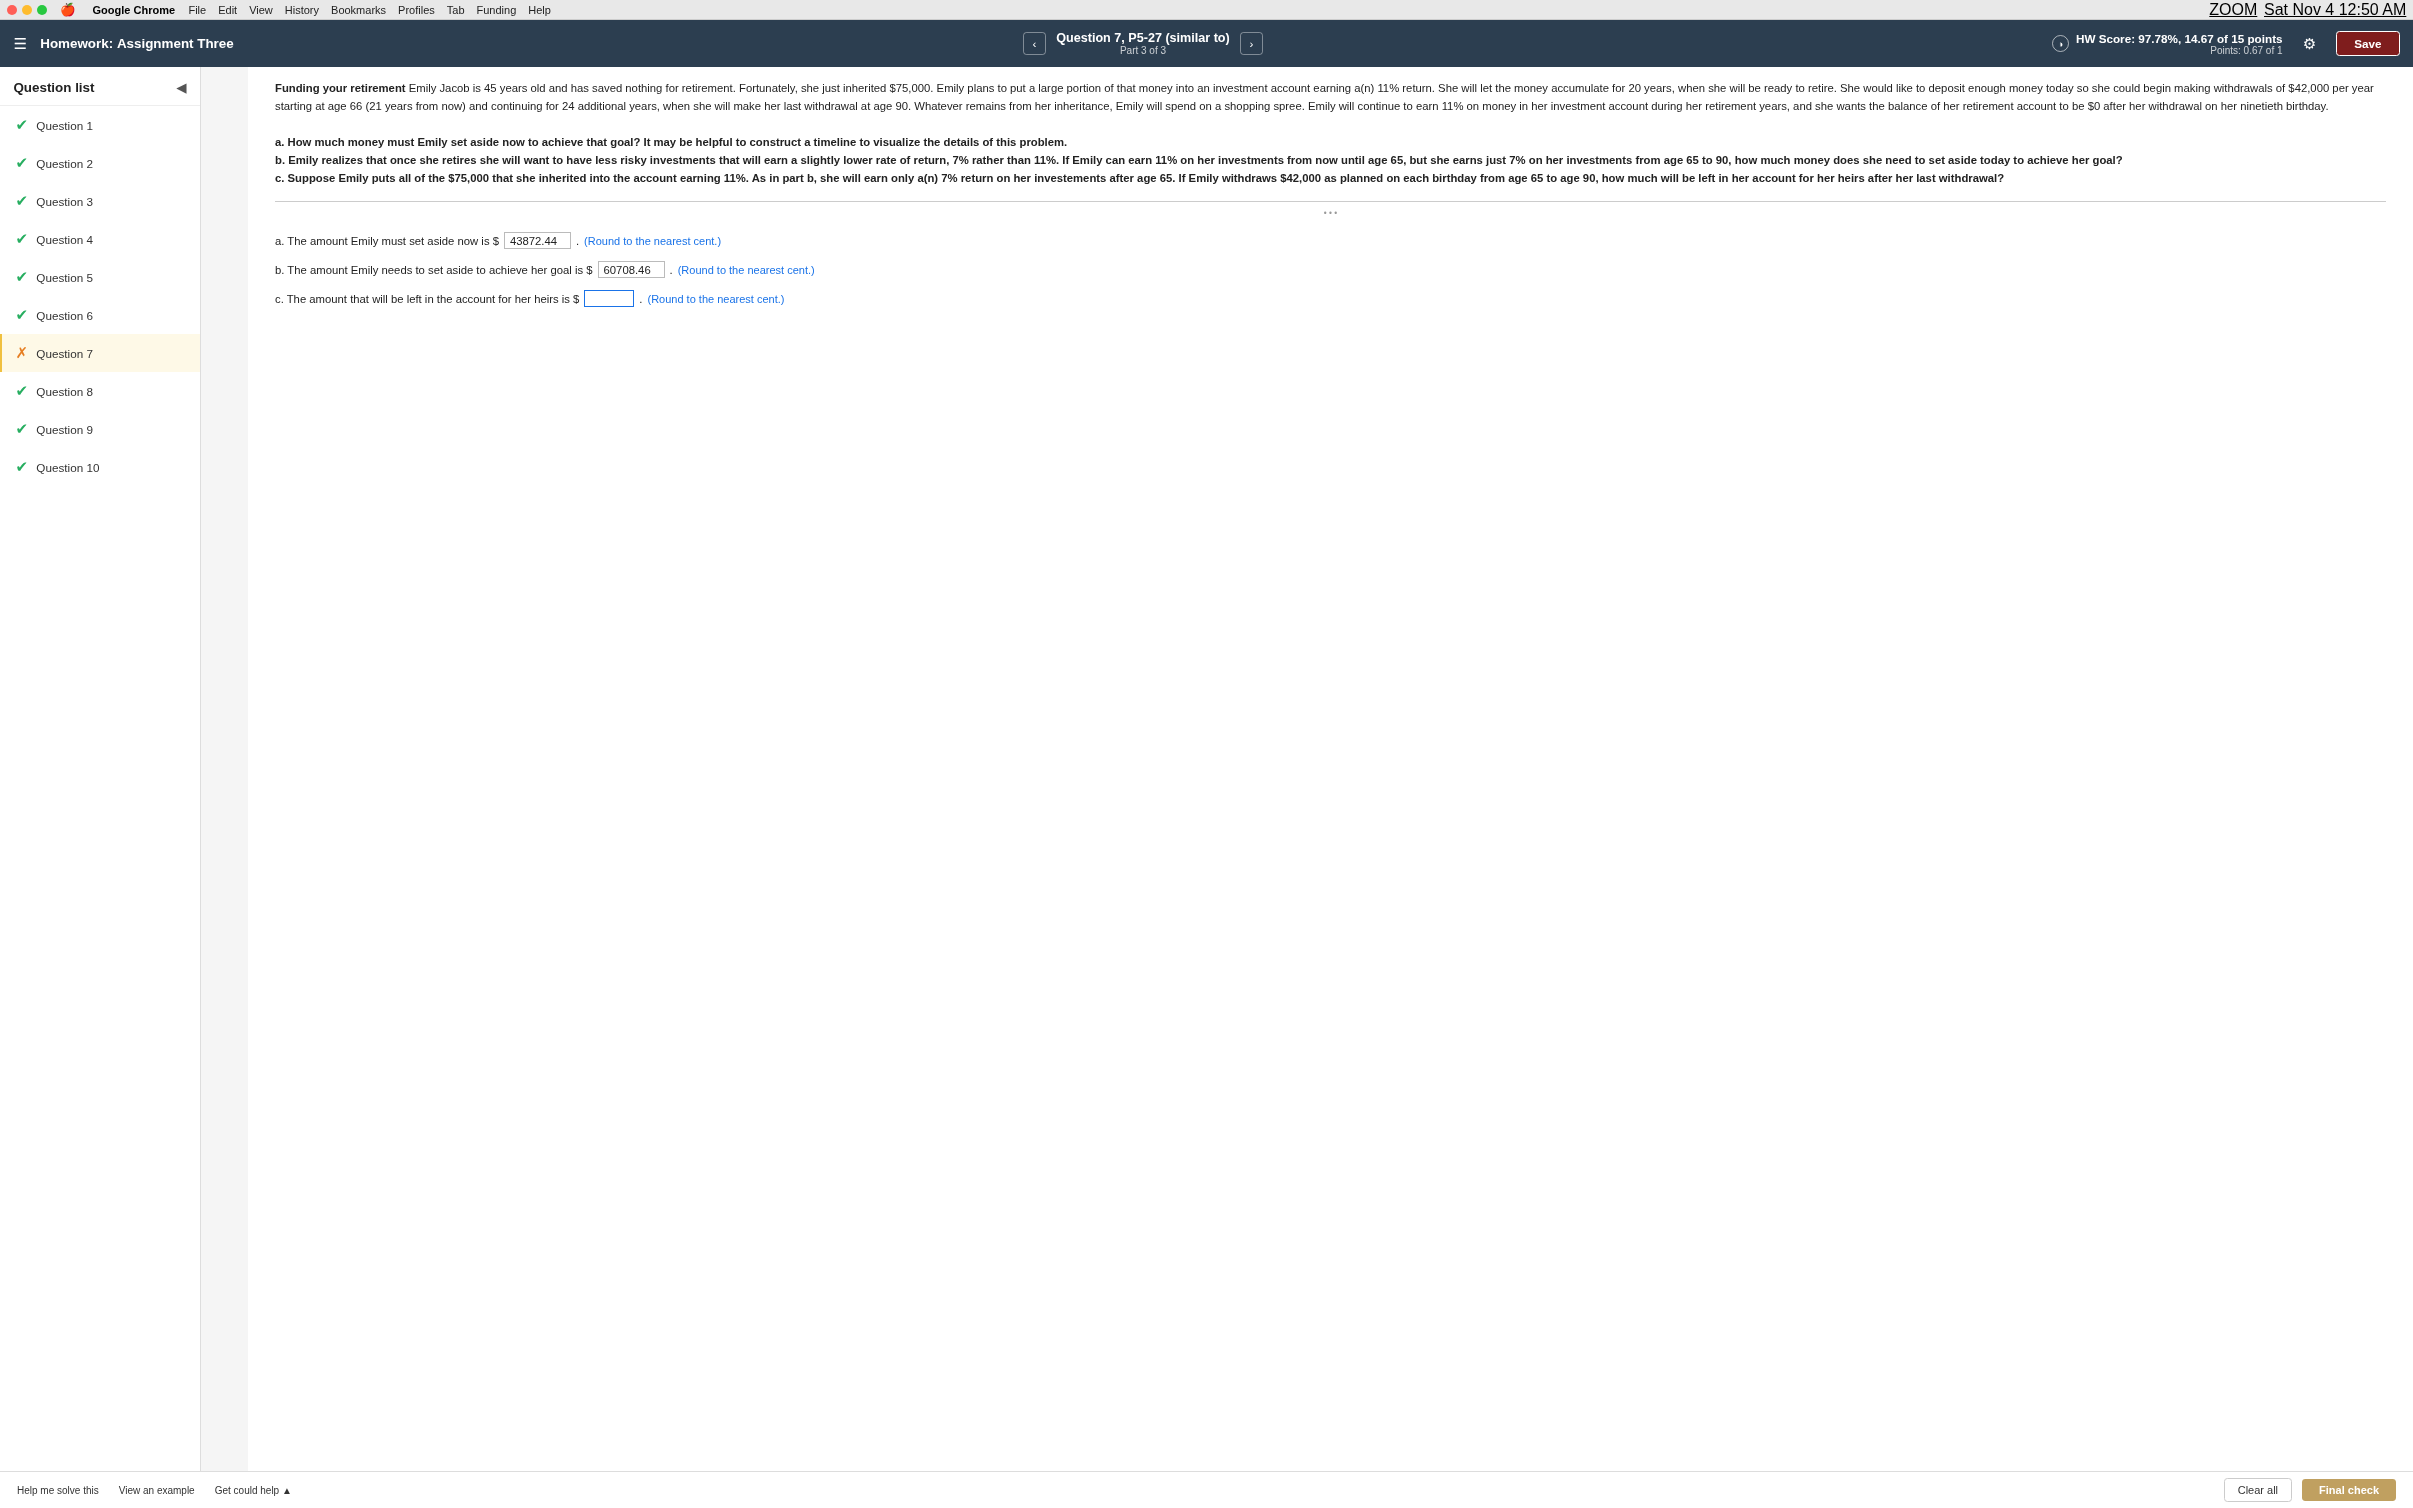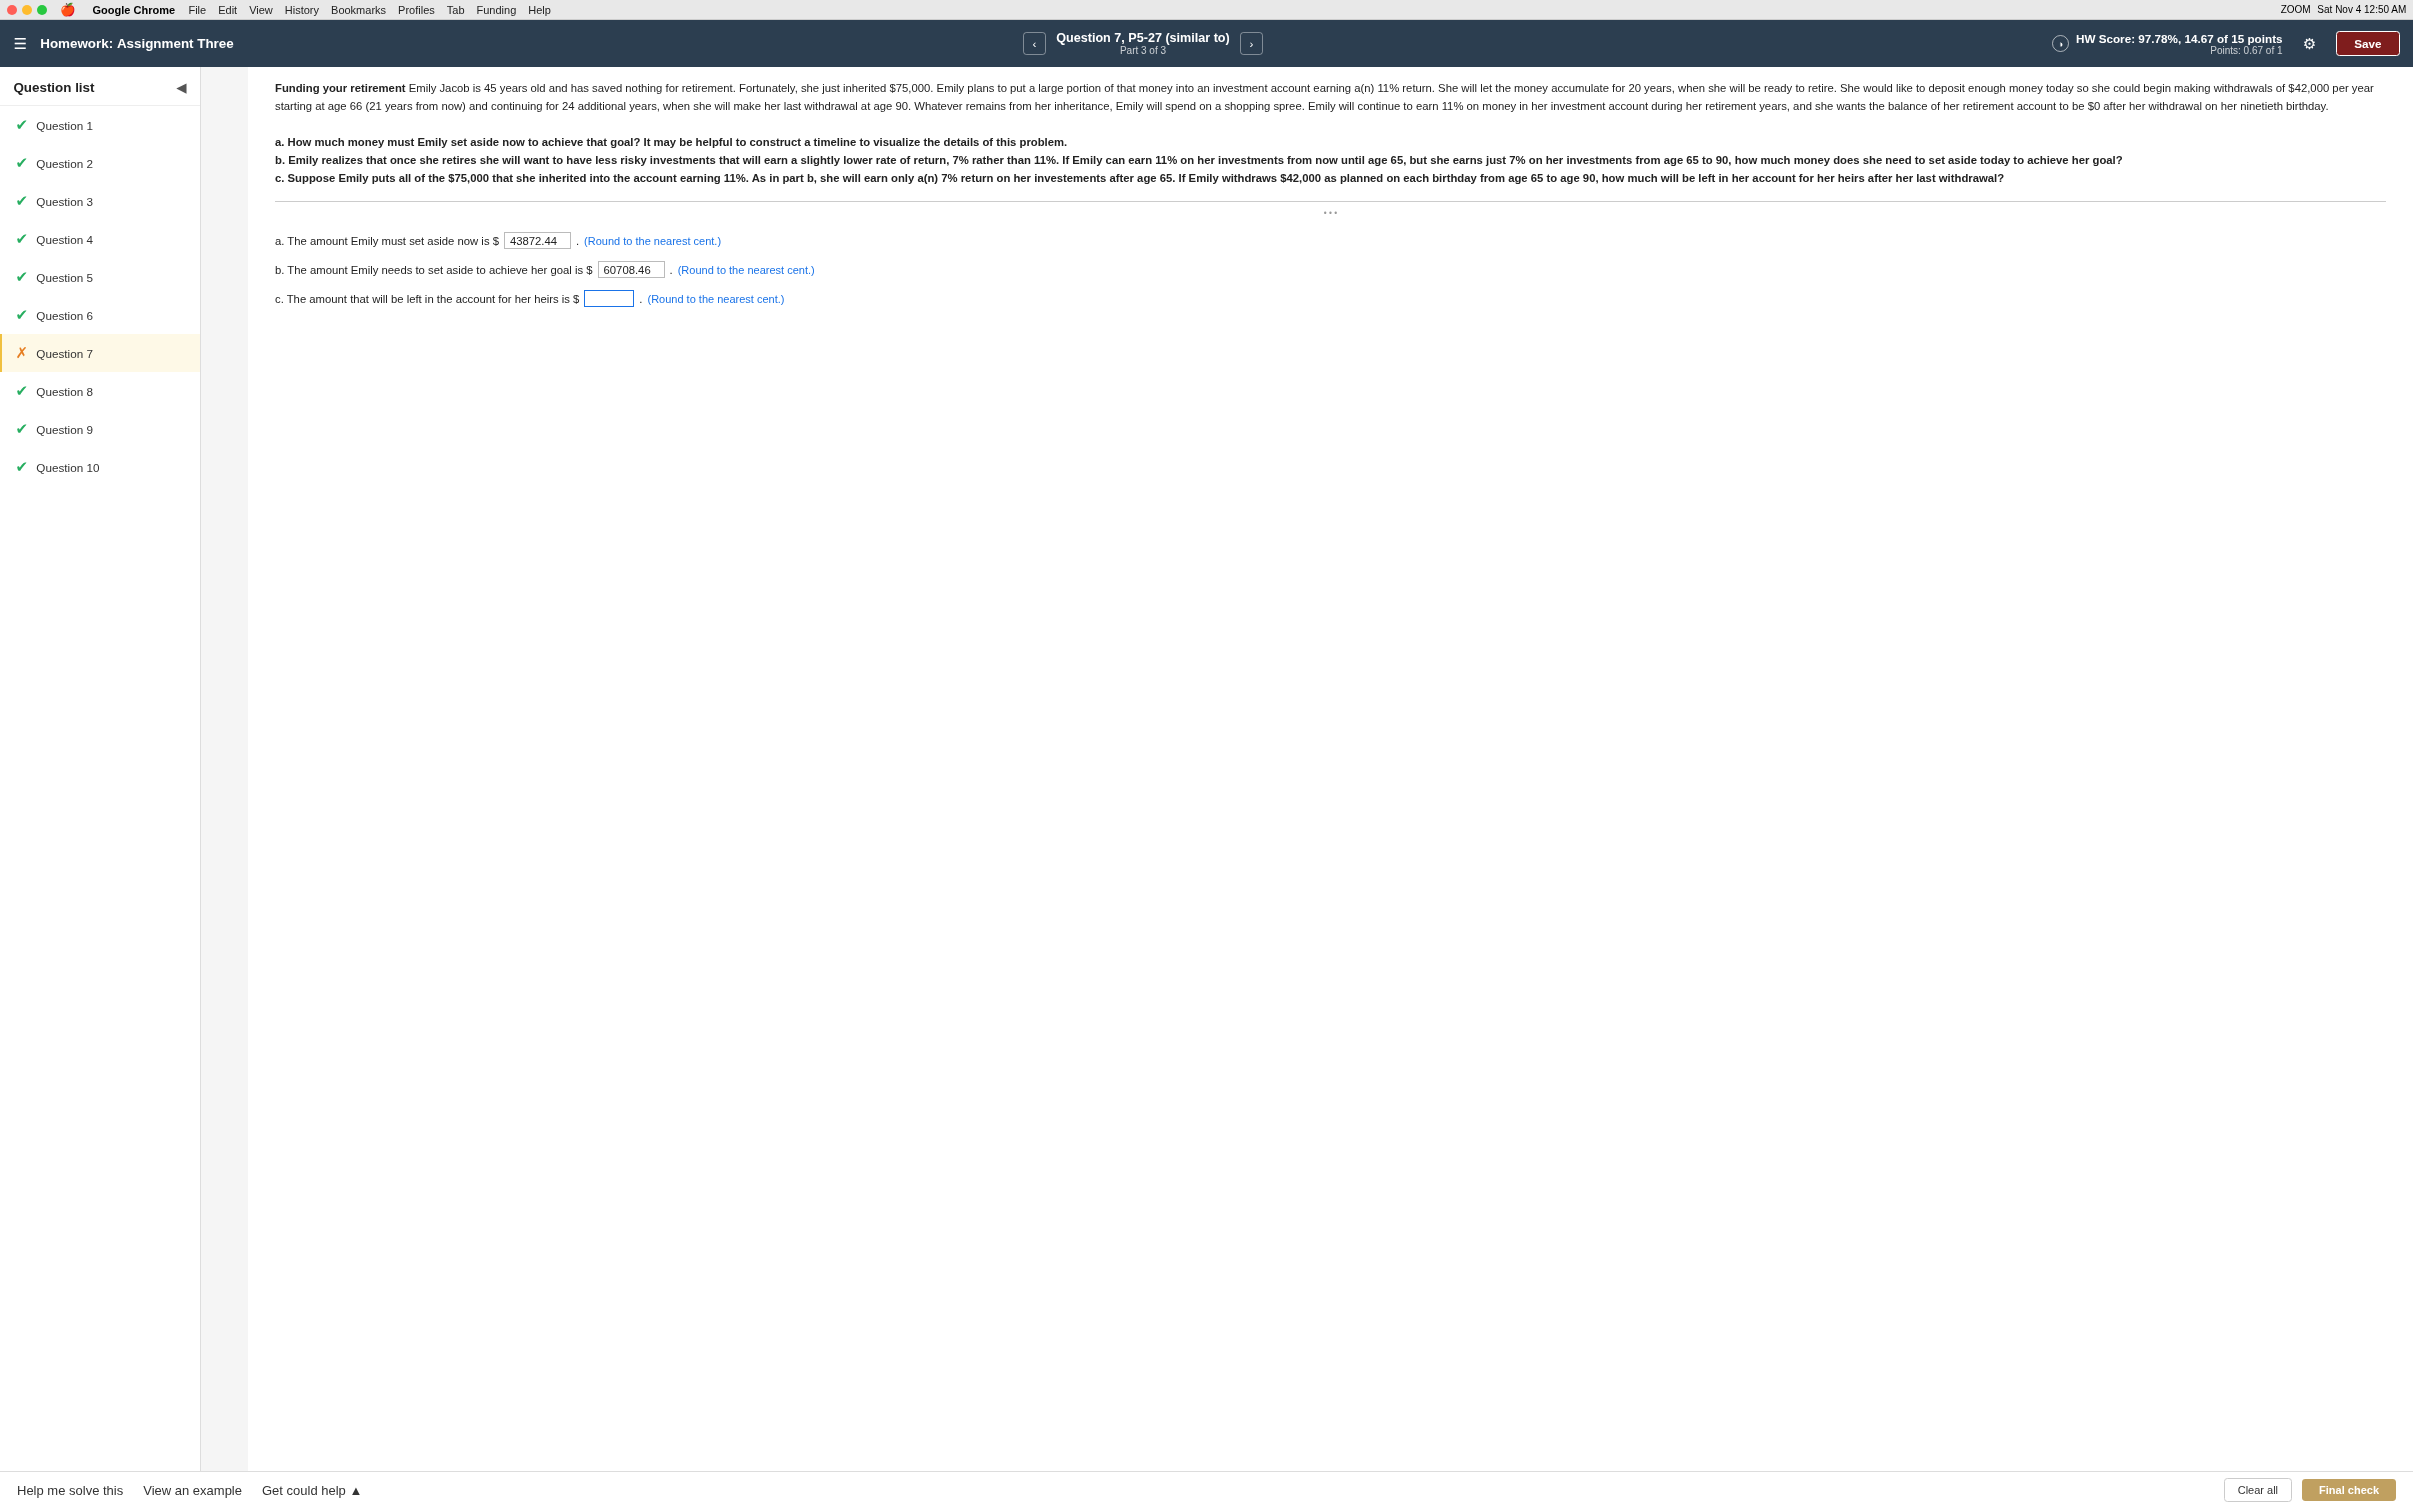--- a/index.html
+++ b/index.html
@@ -12,21 +12,21 @@
       display: flex;
       align-items: center;
       padding: 0 6.7px;
       gap: 13.4px;
       font-size: 11px;
       border-bottom: 0.8px solid #ccc;
     }
     .mac-menubar .apple-icon { font-size: 12.6px; margin-right: 3.4px; }
     .mac-menubar .app-name { font-weight: 600; }
     .mac-menubar .menu-items { display: flex; gap: 12px; color: #222; }
-    .mac-menubar .right-icons { margin-left: auto; display: flex; align-items: center; gap: 6.7px; font-size: 10px; }
+    .mac-menubar .right-icons { margin-left: auto; display: flex; align-items: center; gap: 6.7px; font-size: 16px; text-decoration: underline; }
 
     
     .traffic-lights { display: flex; gap: 5px; align-items: center; }
     .traffic-light { width: 10px; height: 10px; border-radius: 50%; }
     .tl-red { background: #ff5f57; }
     .tl-yellow { background: #febc2e; }
     .tl-green { background: #28c840; }
 
     
     .app-topbar {
@@ -172,21 +172,21 @@
     .bottom-bar {
       height: 37px;
       background: white;
       border-top: 0.8px solid #ddd;
       display: flex;
       align-items: center;
       padding: 0 17px;
       gap: 20px;
     }
     .help-link {
-      font-size: 13px;
+      font-size: 10px;
       color: #333;
       cursor: pointer;
       text-decoration: none;
     }
     .bottom-right { margin-left: auto; display: flex; gap: 10px; align-items: center; }
     .clear-all-btn {
       border: 0.8px solid #ccc;
       background: white;
       color: #333;
       padding: 5px 13px;

